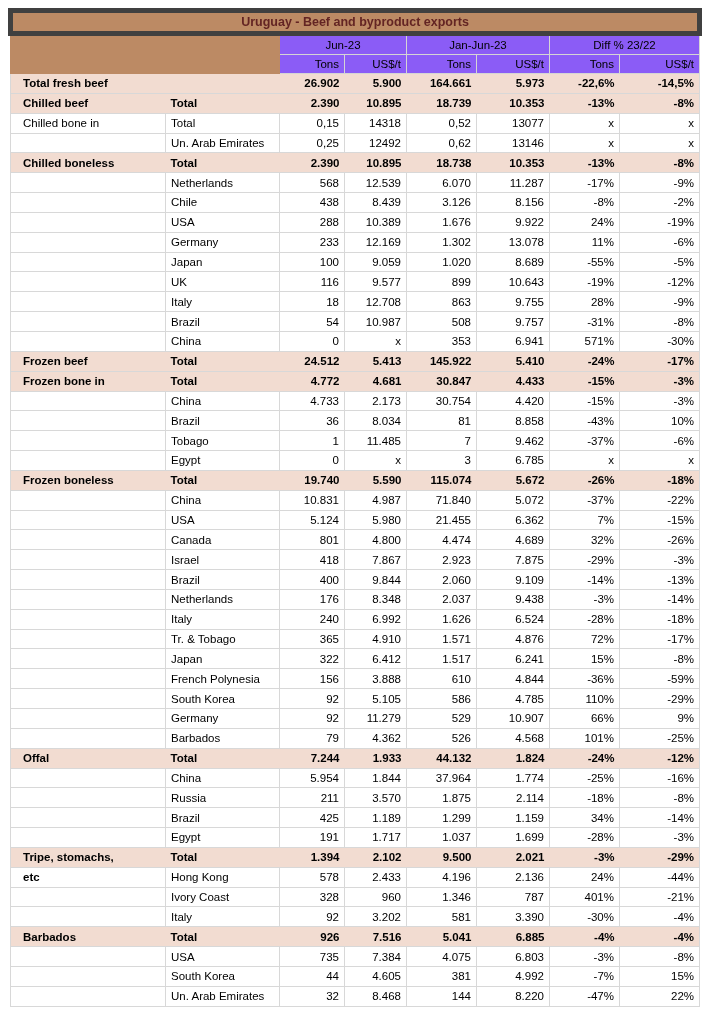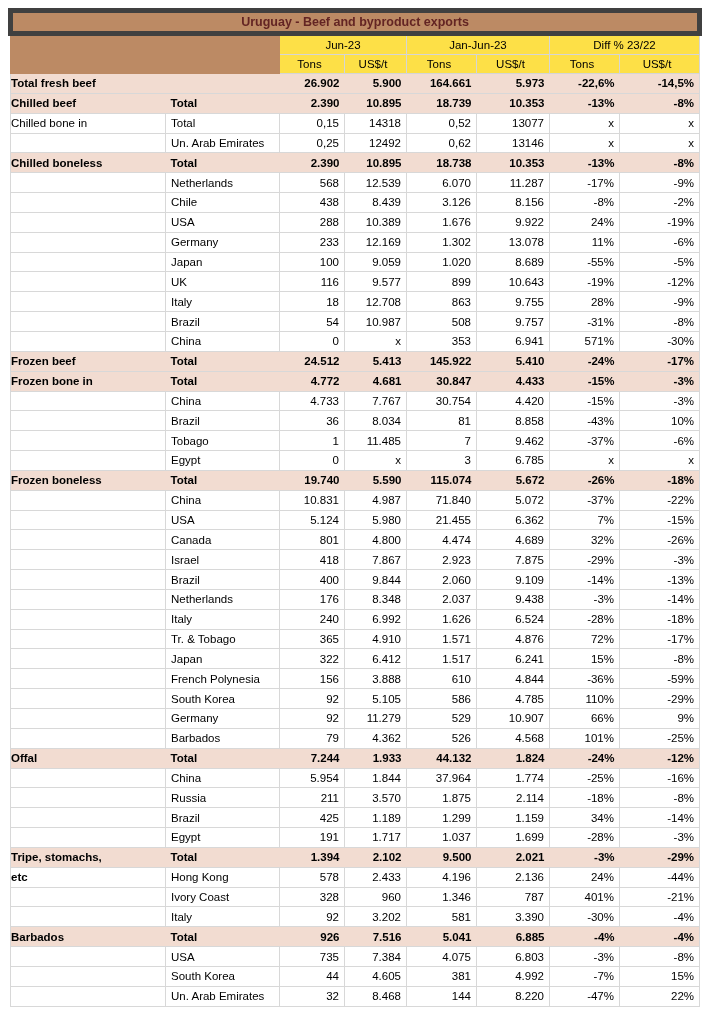--- a/index.html
+++ b/index.html
@@ -37,36 +37,36 @@
     color: #632423;
     font-weight: bold;
     font-size: 12.5px;
     text-align: center;
     border: 5px solid #404040;
   }
   
   .group-row th, .sub-row th {
     height: 18px;
     font-weight: normal;
-    background: #fde047;
+    background: #8b5cf6;
     border: 1px solid #D5D5D5;
   }
   th.tanblock {
     background: #BC8A64;
     border: 1px solid #BC8A64;
     border-top: none;
   }
   .group-row th.ghead { text-align: center; }
-  .sub-row th.shead { padding-right: 5px; }
+  .sub-row th.shead { text-align: right; padding-right: 5px; }
   
   tbody td {
     height: 18.85px;
     border-bottom: 1px solid #D8D8D8;
   }
-  td.cat { text-align: left; padding-left: 0; }
+  td.cat { text-align: left; padding-left: 12px; }
   td.lab { text-align: left; padding-left: 5px; }
   td.num { text-align: right; padding-right: 5px; }
   tr.r-plain td.lab, tr.r-plain td.num { border-left: 1px solid #D8D8D8; }
   tr.r-plain td.cat { border-left: 1px solid #D8D8D8; }
   tr.r-plain td:last-child { border-right: 1px solid #D8D8D8; }
   tr.r-section td {
     background: #F2DCD1;
     font-weight: bold;
   }
   td.cat.b { font-weight: bold; }
@@ -265,21 +265,21 @@
           <td class="num">4.681</td>
           <td class="num">30.847</td>
           <td class="num">4.433</td>
           <td class="num">-15%</td>
           <td class="num">-3%</td>
         </tr>
         <tr class="r-plain">
           <td class="cat"></td>
           <td class="lab">China</td>
           <td class="num">4.733</td>
-          <td class="num">7.767</td>
+          <td class="num">2.173</td>
           <td class="num">30.754</td>
           <td class="num">4.420</td>
           <td class="num">-15%</td>
           <td class="num">-3%</td>
         </tr>
         <tr class="r-plain">
           <td class="cat"></td>
           <td class="lab">Brazil</td>
           <td class="num">36</td>
           <td class="num">8.034</td>

